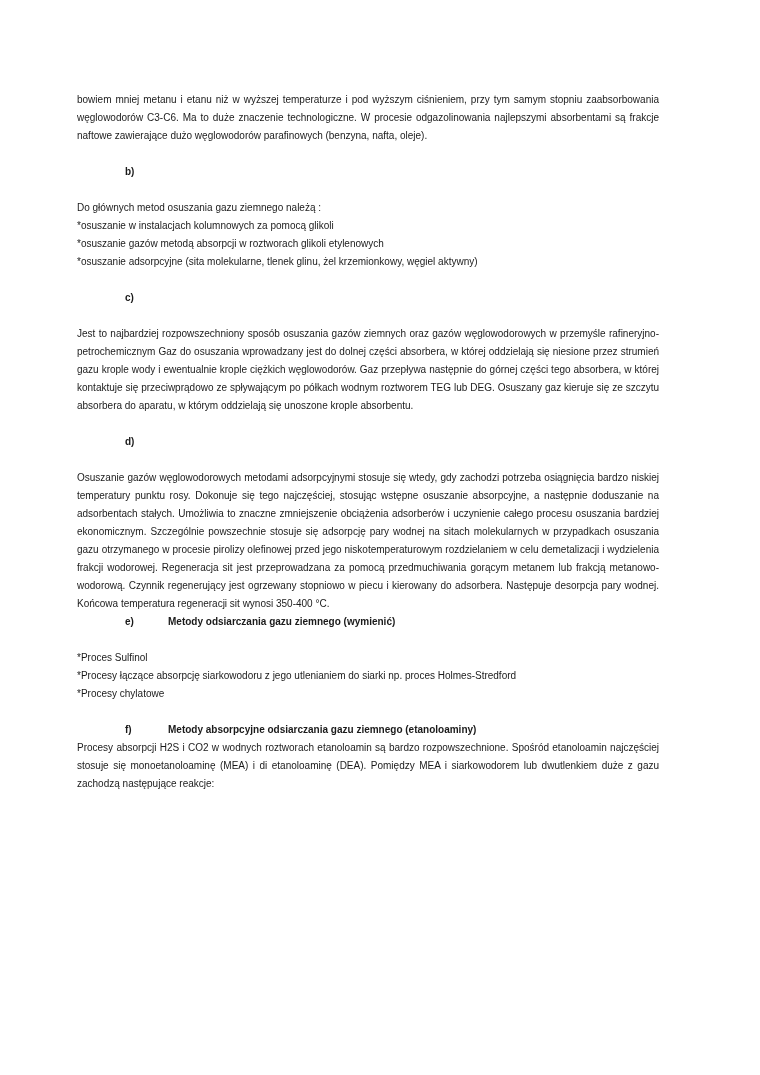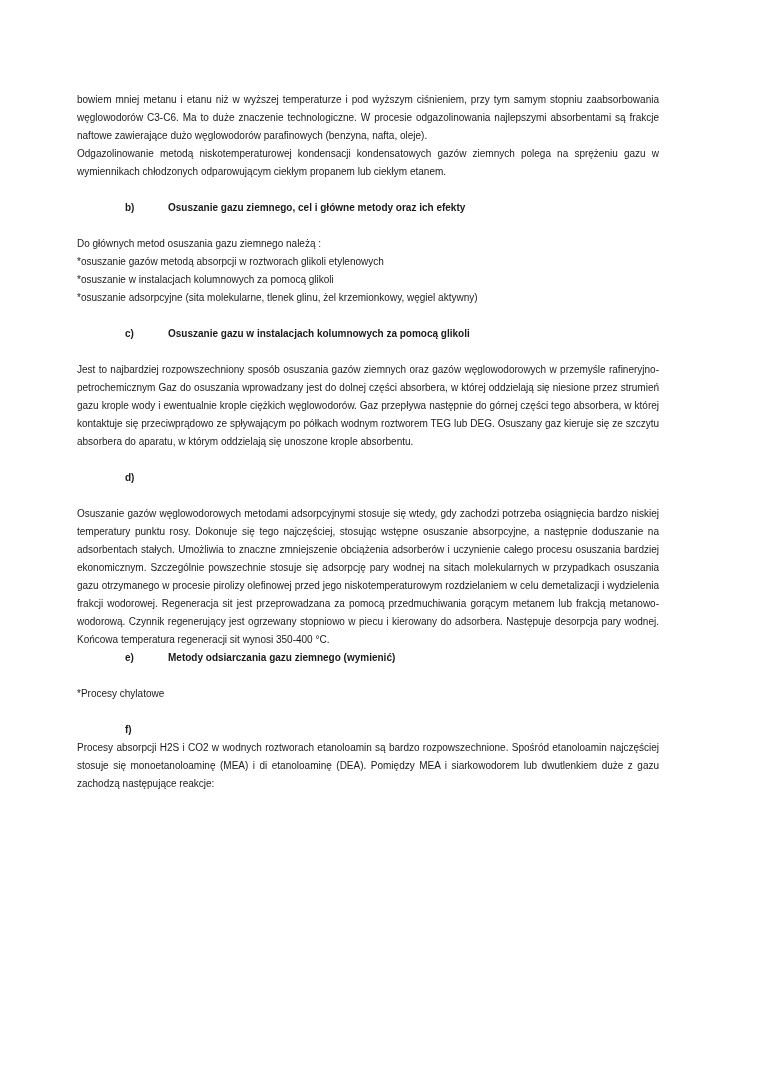--- a/index.html
+++ b/index.html
@@ -13,53 +13,53 @@
   .heading .lbl { position: absolute; left: 48px; }
   .heading .ttl { position: absolute; left: 91px; }
   .gap { height: 18px; }
   .li { margin: 0; }
 </style>
 </head>
 <body>
 
 <div class="page">
   <p class="just">bowiem mniej metanu i etanu niż w wyższej temperaturze i pod wyższym ciśnieniem, przy tym samym stopniu zaabsorbowania węglowodorów C3-C6. Ma to duże znaczenie technologiczne. W procesie odgazolinowania najlepszymi absorbentami są frakcje naftowe zawierające dużo węglowodorów parafinowych (benzyna, nafta, oleje).</p>
-  <p class="just">Odgazolinowanie metodą niskotemperaturowej kondensacji kondensatowych gazów ziemnych polega na sprężeniu gazu w wymiennikach chłodzonych odparowującym ciekłym propanem lub ciekłym etanem.</p>
 
   <div class="gap"></div>
   <div class="heading">
     <span class="lbl">b)</span>
-    <span class="ttl">Osuszanie gazu ziemnego, cel i główne metody oraz ich efekty</span>
   </div>
   <div class="gap"></div>
   <p>Do głównych metod osuszania gazu ziemnego należą :</p>
+  <p class="li">*osuszanie w instalacjach kolumnowych za pomocą glikoli</p>
   <p class="li">*osuszanie gazów metodą absorpcji w roztworach glikoli etylenowych</p>
-  <p class="li">*osuszanie w instalacjach kolumnowych za pomocą glikoli</p>
   <p class="li">*osuszanie adsorpcyjne (sita molekularne, tlenek glinu, żel krzemionkowy, węgiel aktywny)</p>
 
   <div class="gap"></div>
   <div class="heading">
     <span class="lbl">c)</span>
-    <span class="ttl">Osuszanie gazu w instalacjach kolumnowych za pomocą glikoli</span>
   </div>
   <div class="gap"></div>
   <p class="just">Jest to najbardziej rozpowszechniony sposób osuszania gazów ziemnych oraz gazów węglowodorowych w przemyśle rafineryjno-petrochemicznym Gaz do osuszania wprowadzany jest do dolnej części absorbera, w której oddzielają się niesione przez strumień gazu krople wody i ewentualnie krople ciężkich węglowodorów. Gaz przepływa następnie do górnej części tego absorbera, w której kontaktuje się przeciwprądowo ze spływającym po półkach wodnym roztworem TEG lub DEG. Osuszany gaz kieruje się ze szczytu absorbera do aparatu, w którym oddzielają się unoszone krople absorbentu.</p>
 
   <div class="gap"></div>
   <div class="heading">
     <span class="lbl">d)</span>
   </div>
   <div class="gap"></div>
   <p class="just">Osuszanie gazów węglowodorowych metodami adsorpcyjnymi stosuje się wtedy, gdy zachodzi potrzeba osiągnięcia bardzo niskiej temperatury punktu rosy. Dokonuje się tego najczęściej, stosując wstępne osuszanie absorpcyjne, a  następnie doduszanie na adsorbentach stałych. Umożliwia to znaczne zmniejszenie obciążenia adsorberów i uczynienie całego procesu osuszania bardziej ekonomicznym. Szczególnie powszechnie stosuje się adsorpcję pary wodnej na sitach molekularnych w przypadkach osuszania gazu otrzymanego w procesie pirolizy olefinowej przed jego niskotemperaturowym rozdzielaniem w celu demetalizacji i wydzielenia frakcji wodorowej. Regeneracja sit jest przeprowadzana za pomocą przedmuchiwania gorącym metanem lub frakcją metanowo-wodorową. Czynnik regenerujący jest ogrzewany stopniowo w piecu i kierowany do adsorbera. Następuje desorpcja pary wodnej. Końcowa temperatura regeneracji sit wynosi 350-400 °C.</p>
 
   <div class="heading">
     <span class="lbl">e)</span>
     <span class="ttl">Metody odsiarczania gazu ziemnego (wymienić)</span>
   </div>
   <div class="gap"></div>
+  <p class="li">*Proces Sulfinol</p>
+  <p class="li">*Procesy łączące absorpcję siarkowodoru z jego utlenianiem do siarki np. proces Holmes-Stredford</p>
   <p class="li">*Procesy chylatowe</p>
 
   <div class="gap"></div>
   <div class="heading">
     <span class="lbl">f)</span>
+    <span class="ttl">Metody absorpcyjne odsiarczania gazu ziemnego (etanoloaminy)</span>
   </div>
   <p class="just">Procesy absorpcji H2S i CO2 w wodnych roztworach etanoloamin są bardzo rozpowszechnione. Spośród etanoloamin najczęściej stosuje się monoetanoloaminę (MEA) i di etanoloaminę (DEA). Pomiędzy MEA i siarkowodorem lub dwutlenkiem duże z gazu zachodzą następujące reakcje:</p>
 </div>
 
 </body></html>

